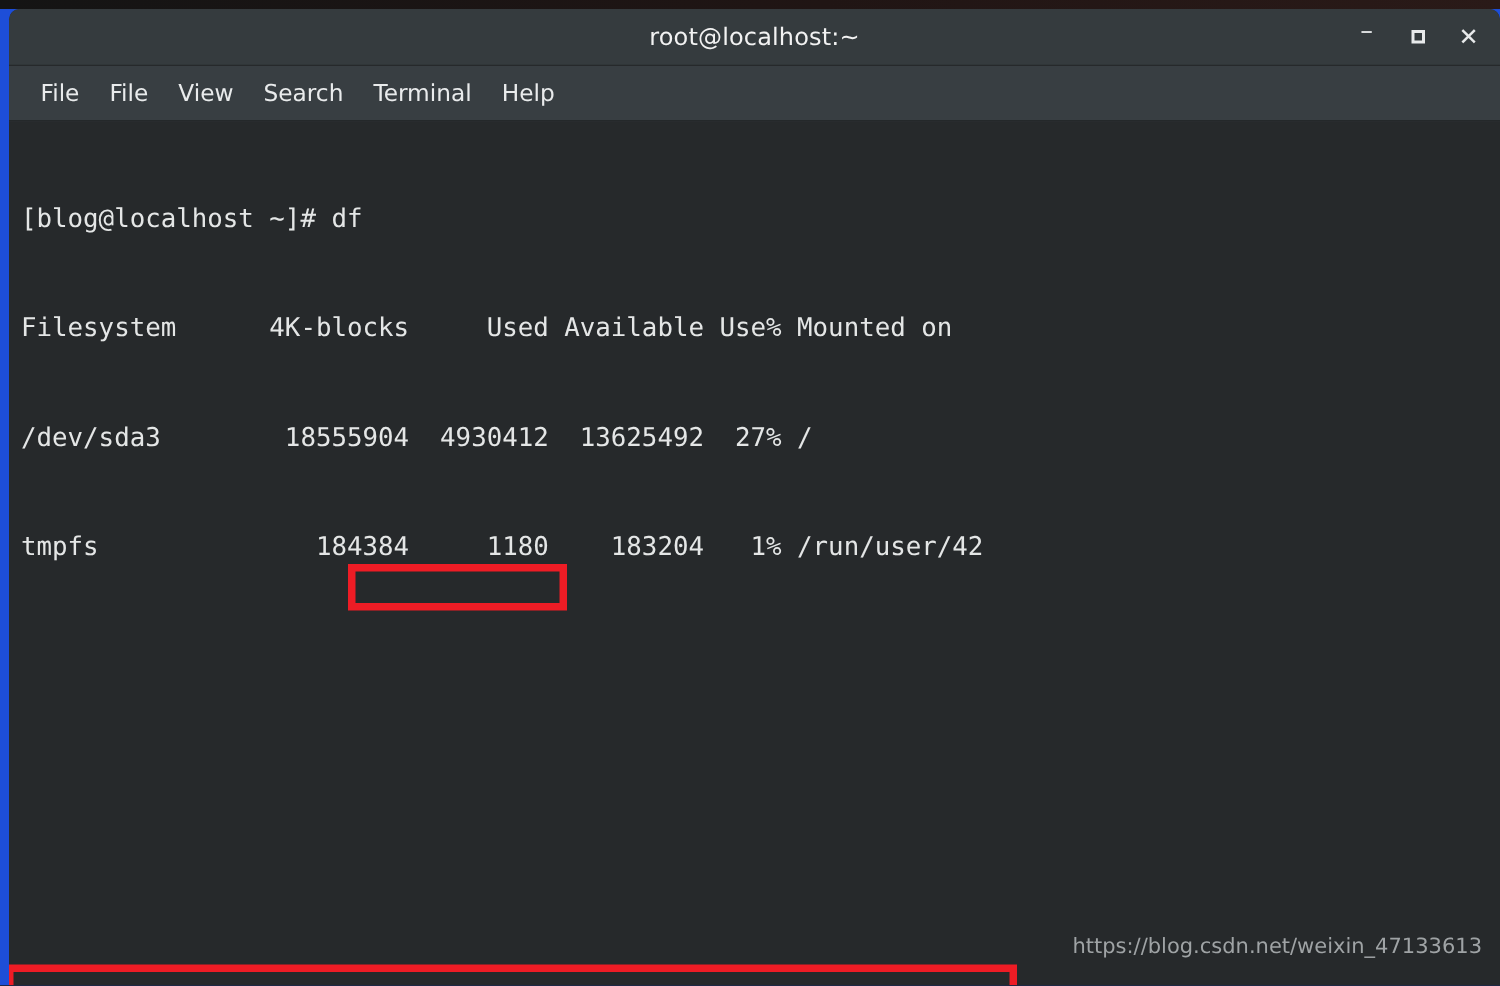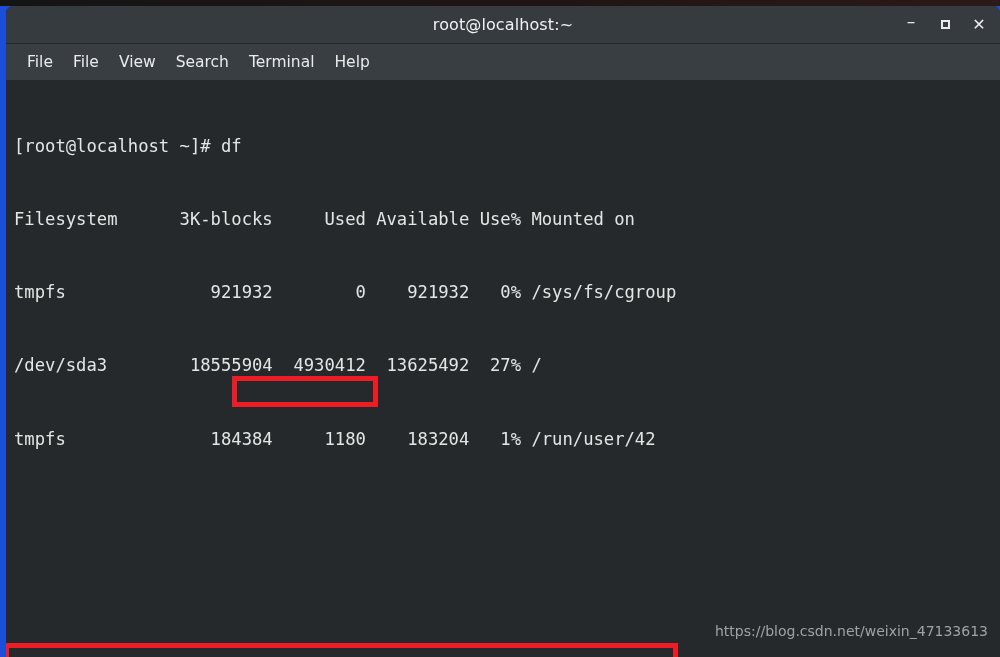--- a/index.html
+++ b/index.html
@@ -197,23 +197,22 @@
       <div class="menu-item">File</div>
       <div class="menu-item">View</div>
       <div class="menu-item">Search</div>
       <div class="menu-item">Terminal</div>
       <div class="menu-item">Help</div>
     </div>
 
     <div class="term-body">
 
       <div class="term-screen">
-        <div class="term-line">[root@localhost ~]# df</div>
-        <div class="term-line">Filesystem      3K-blocks     Used Available Use% Mounted on</div>
-        <div class="term-line">tmpfs              921932        0    921932   0% /sys/fs/cgroup</div>
+        <div class="term-line">[blog@localhost ~]# df</div>
+        <div class="term-line">Filesystem      4K-blocks     Used Available Use% Mounted on</div>
         <div class="term-line">/dev/sda3        18555904  4930412  13625492  27% /</div>
         <div class="term-line">tmpfs              184384     1180    183204   1% /run/user/42</div>
         
         
         
         
         
         
         
         

